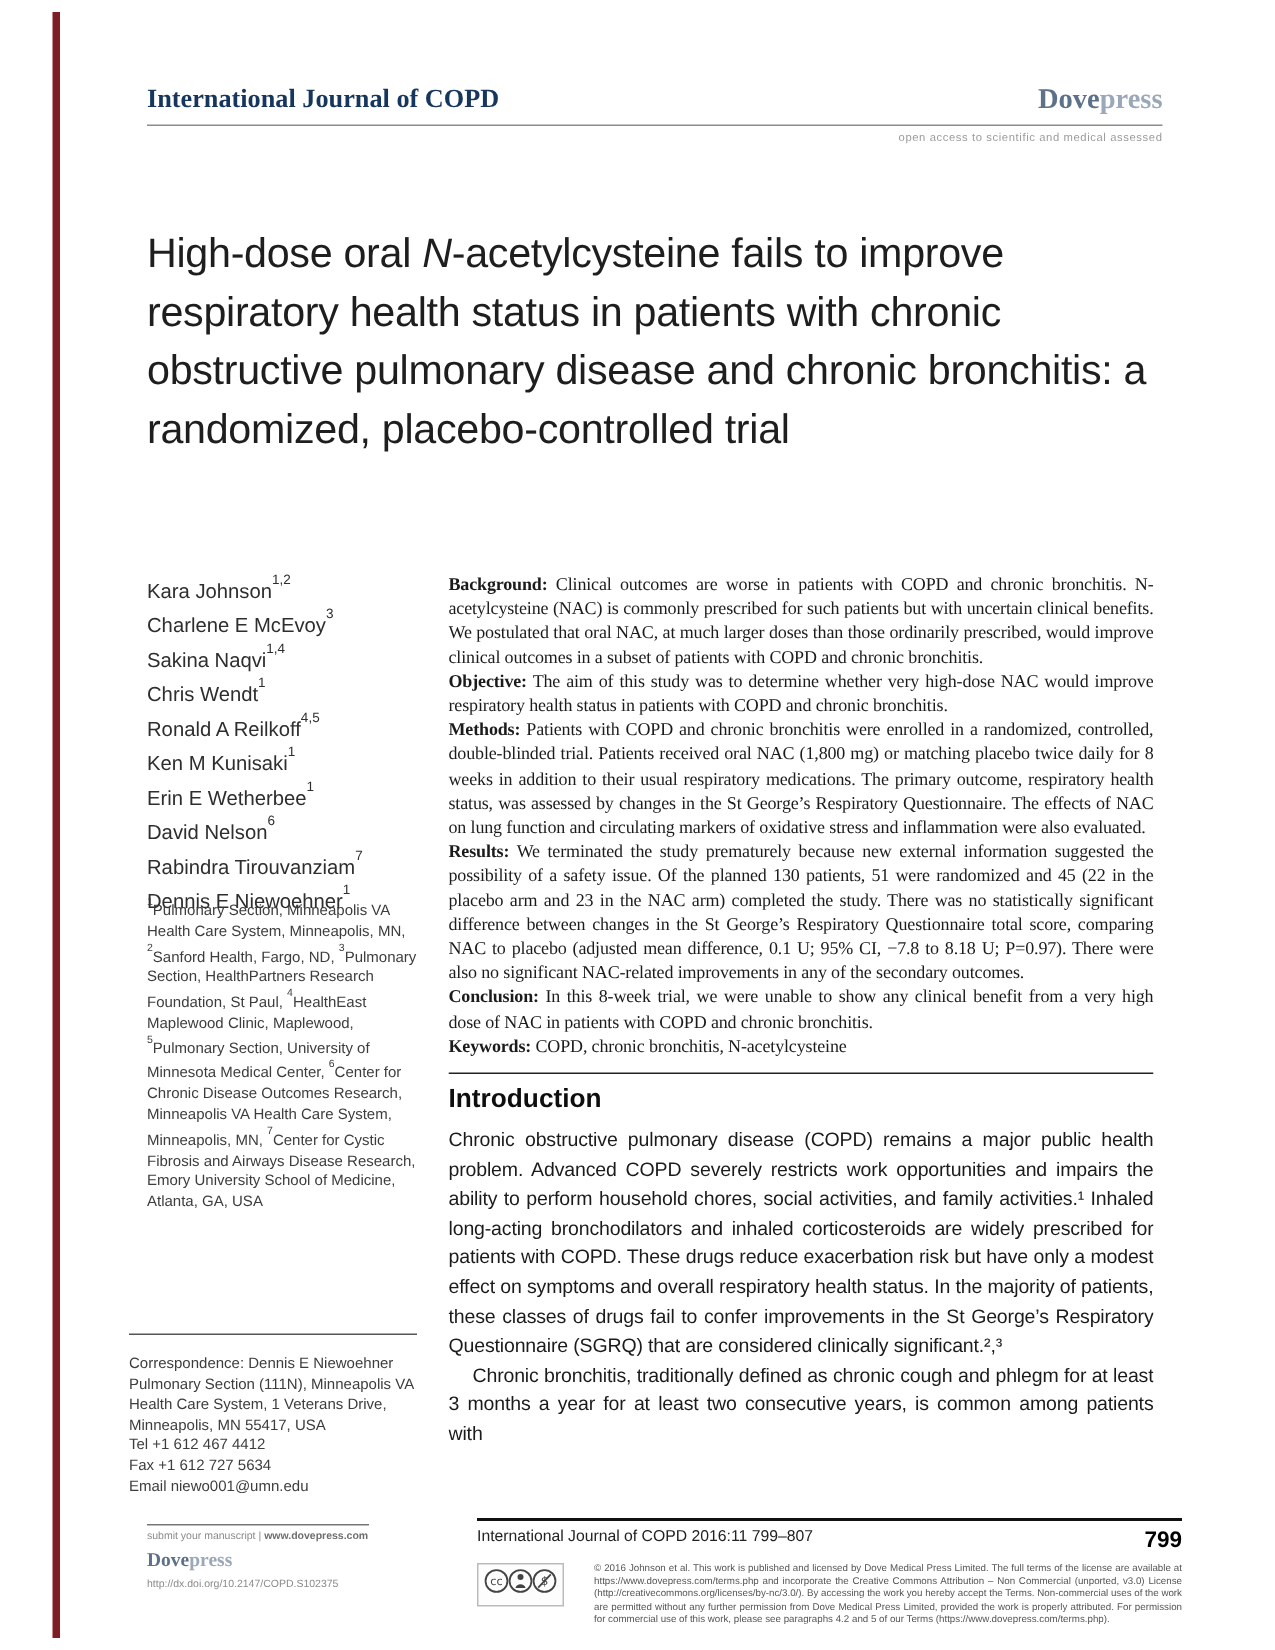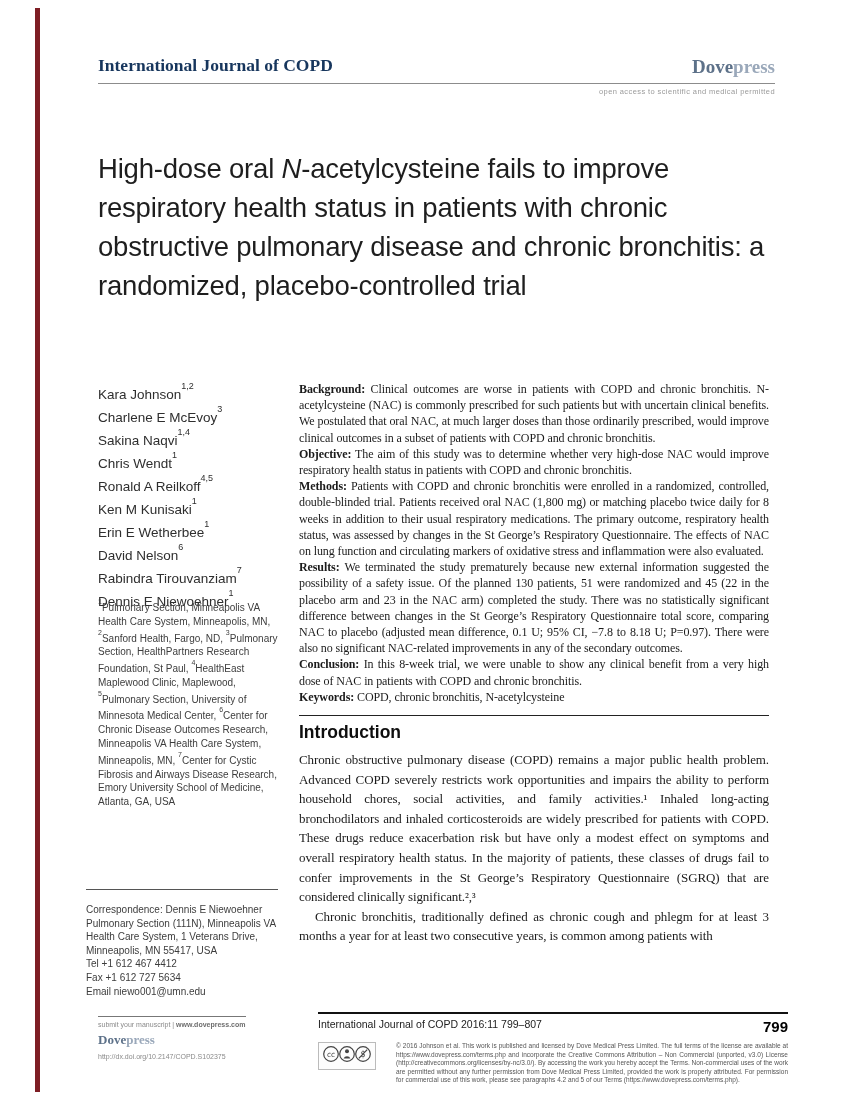--- a/index.html
+++ b/index.html
@@ -36,21 +36,21 @@
   .correspondence{position:absolute;left:86px;top:889px;width:192px;font-size:10px;line-height:13.6px;
                   color:#3d3d3d;border-top:1px solid #555;padding-top:13px;}
 
   
   .right-col{position:absolute;left:299px;top:381px;width:470px;height:630px;overflow:hidden;}
   .abs{font-family:"Liberation Serif",serif;font-size:12px;line-height:16.2px;text-align:justify;
        margin:0;color:#1b1b1b;letter-spacing:-.1px;}
   .abs b{font-weight:bold;}
   .divider{border:none;border-top:1.3px solid #222;margin:10px 0 6px;}
   .intro-h{font-size:17.5px;font-weight:bold;color:#0e0e0e;margin:2px 0 7px;}
-  .intro-paras p{font-family:Liberation Serif, serif;font-size:13px;line-height:19.6px;
+  .intro-paras p{font-family:Liberation Sans, sans-serif;font-size:13px;line-height:19.6px;
                  text-align:justify;margin:0;color:#1b1b1b;letter-spacing:-.1px;}
   .intro-paras p + p{text-indent:16px;}
 
   
   .footer-left{position:absolute;left:98px;top:1016px;width:148px;border-top:1px solid #777;
                padding-top:4px;font-size:7px;color:#8a8a8a;background:#fff;}
   .submit-line b{color:#6d6d6d;}
   .footer-brand{font-family:"Liberation Serif",serif;font-weight:bold;font-size:13px;margin-top:4px;}
   .footer-brand .dove{color:#5d7189;} .footer-brand .press{color:#9aa8ba;}
   .doi{font-size:7px;color:#8a8a8a;margin-top:5px;}
@@ -68,21 +68,21 @@
 <body>
 
 <div class="page">
   <div class="red-bar"></div>
 
   <div class="header">
     <div class="header-row">
       <span class="journal-name">International Journal of COPD</span>
       <span class="brand"><span class="dove">Dove</span><span class="press">press</span></span>
     </div>
-    <div class="tagline">open access to scientific and medical permitted</div>
+    <div class="tagline">open access to scientific and medical assessed</div>
   </div>
 
 
   <h1 class="title"><span>High-dose oral </span><i>N</i><span>-acetylcysteine fails to improve respiratory health status in patients with chronic obstructive pulmonary disease and chronic bronchitis: a randomized, placebo-controlled trial</span></h1>
 
   <div class="authors">
 
   <div class="author"><span>Kara Johnson</span><sup>1,2</sup></div>
       <div class="author"><span>Charlene E McEvoy</span><sup>3</sup></div>
       <div class="author"><span>Sakina Naqvi</span><sup>1,4</sup></div>

